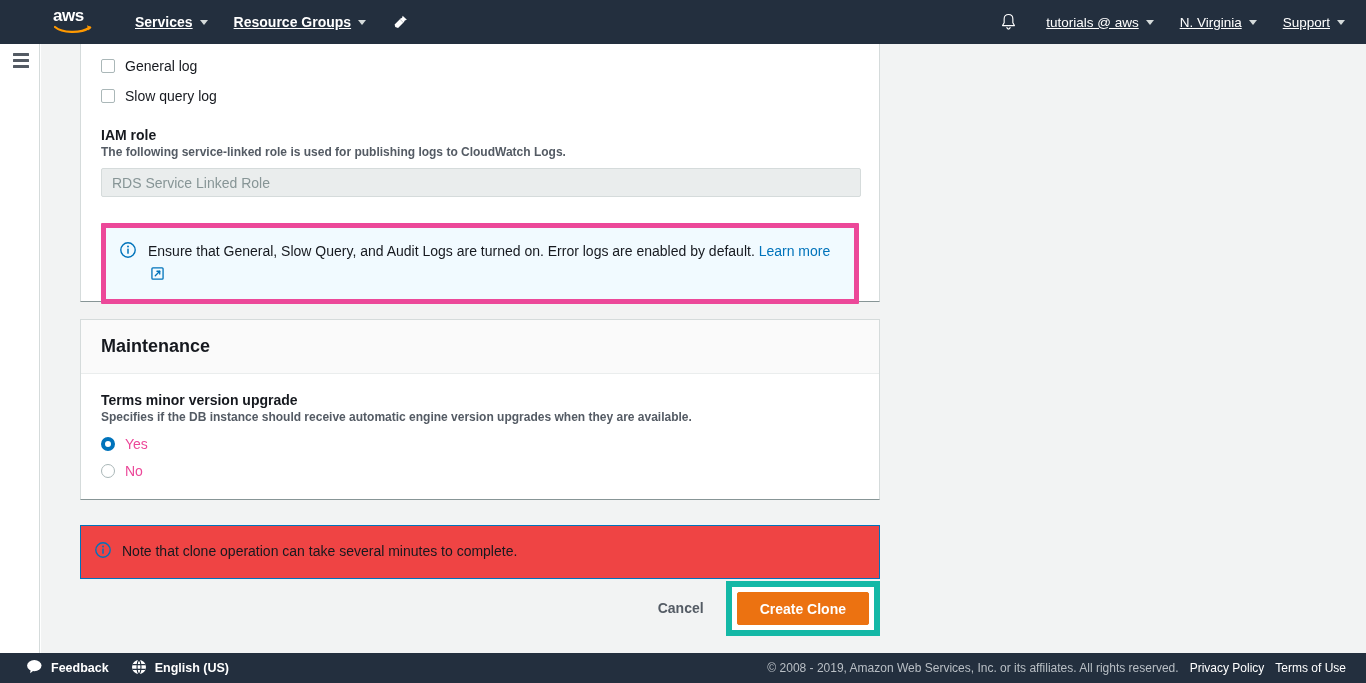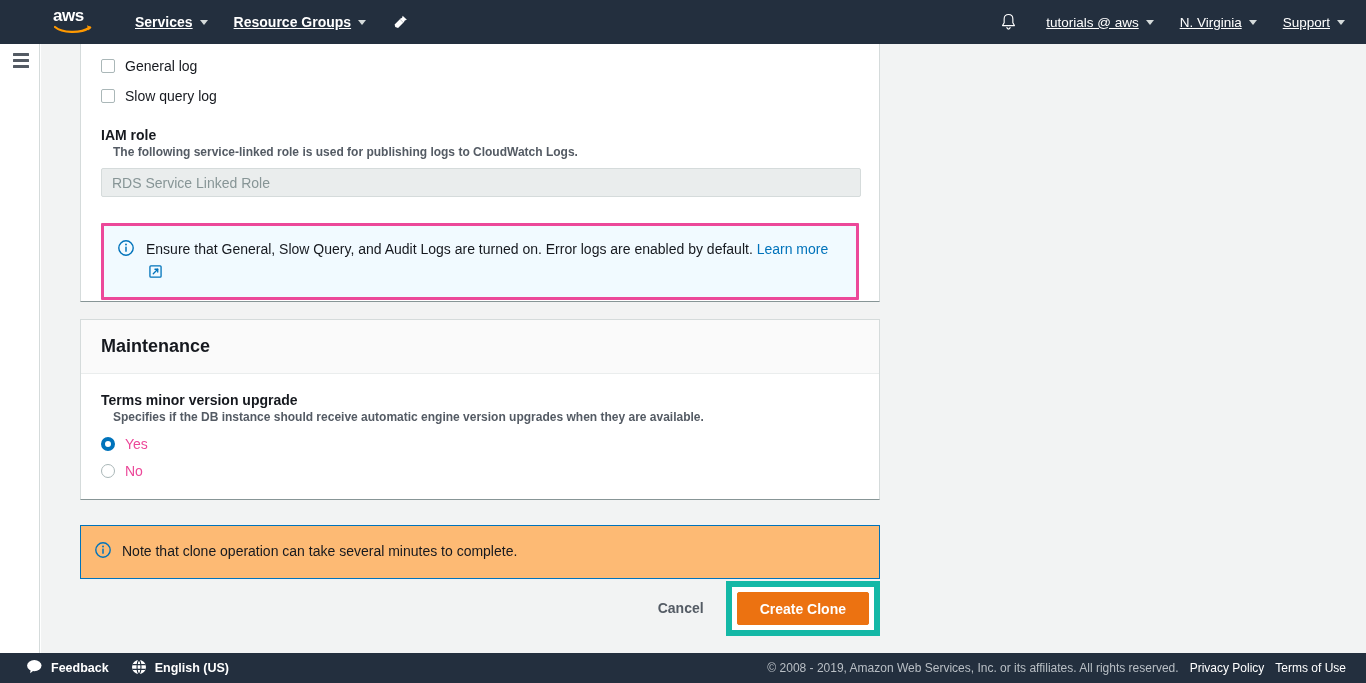--- a/index.html
+++ b/index.html
@@ -100,35 +100,34 @@
   }
   .cb-label { font-size: 14px; color: #16191f; }
 
   .field-label {
     font-size: 14px; font-weight: bold; color: #16191f;
     margin-top: 18px;
   }
   .field-desc {
     font-size: 12px; color: #545b64; margin-top: 2px;
     font-weight: bold;
-    margin-left: 12px;
   }
   .disabled-input {
     margin-top: 9px;
     height: 29px; width: 760px;
     background: #eaeded;
     border: 1px solid #d5dbdb; border-radius: 2px;
     display: flex; align-items: center;
     padding-left: 10px;
     font-size: 14px; color: #879596;
   }
 
   
   .alert {
-    border: 3px solid #ec4899;
+    border: 5px solid #ec4899;
     background: #f1faff;
     display: flex; gap: 12px;
     padding: 13px 14px;
     border-radius: 1px;
   }
   .alert-icon { flex: none; margin-top: 1px; }
   .alert-text {
     font-size: 14px; color: #16191f; line-height: 1.55;
   }
   .alert-link { color: #0073bb; text-decoration: none; font-weight: normal; }
@@ -162,21 +161,21 @@
     border: 4px solid #0073bb;
     background: #ffffff;
   }
   .radio-label { font-size: 14px; color: #ec4899; }
 
   
   .note-alert {
     position: absolute; left: 39px; top: 485px;
     width: 800px;
     border: 1px solid #0073bb;
-    background: #fdba74;
+    background: #ef4444;
     display: flex; gap: 11px;
     padding: 15px 14px;
   }
 
   
   .actions {
     position: absolute; left: 39px; top: 538px;
     width: 800px; height: 60px;
     display: flex; align-items: center; justify-content: flex-end;
   }

